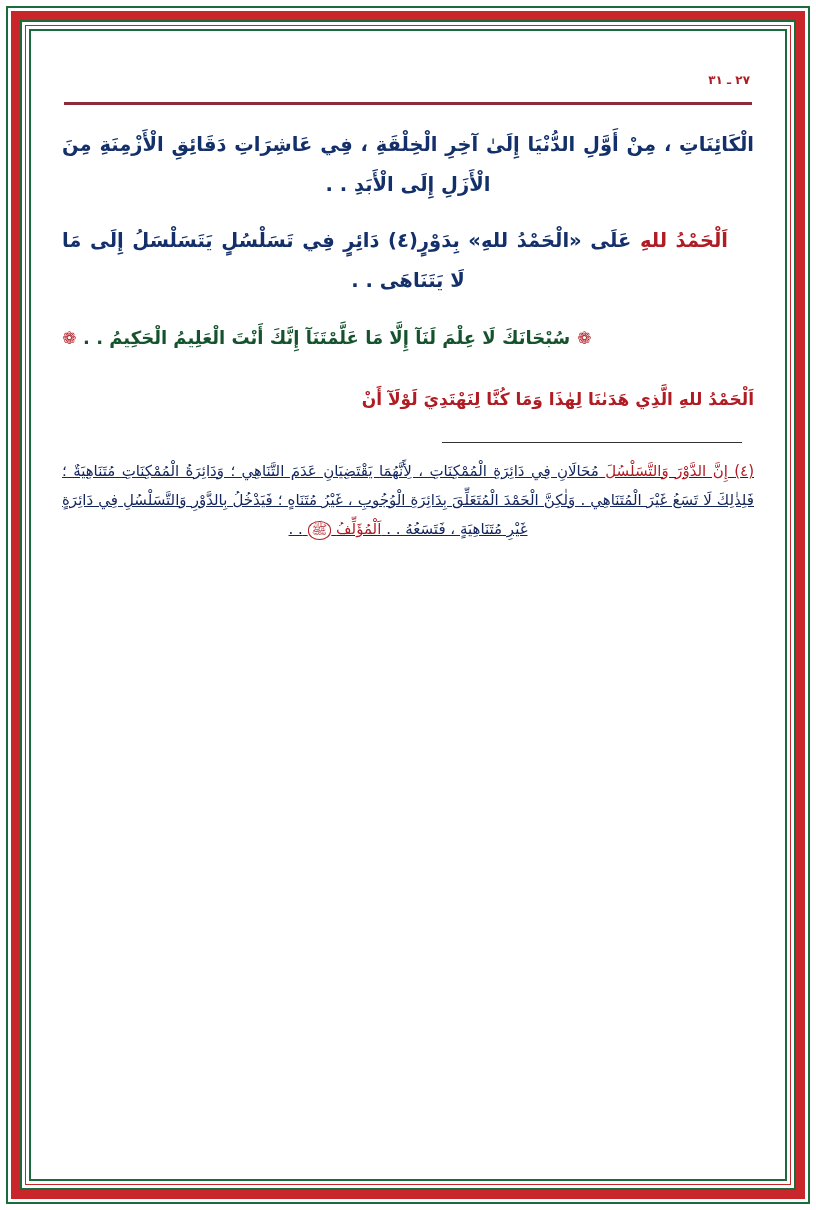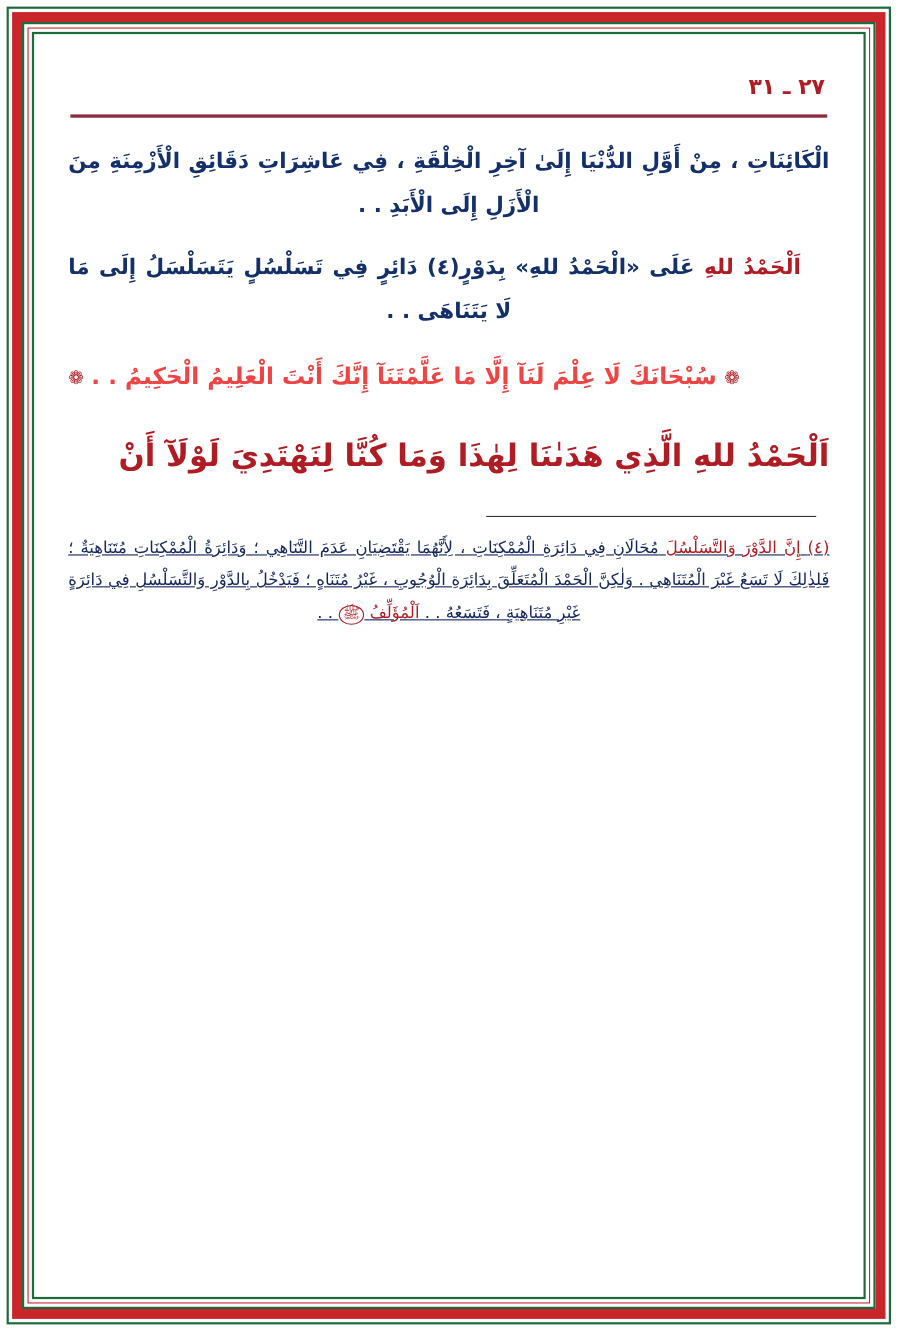--- a/index.html
+++ b/index.html
@@ -75,21 +75,21 @@
     color: #b01c23;
     font-weight: bold;
     direction: rtl;
     padding: 6px 4px 4px 4px;
   }
   .header-title {
     white-space: nowrap;
   }
   .header-point {
     white-space: nowrap;
-    font-size: 20px;
+    font-size: 12px;
     letter-spacing: 1px;
   }
   .header-pageno {
     margin-right: auto;
     color: #ffffff;
     font-size: 19px;
     white-space: nowrap;
   }
 
   .header-rule {
@@ -109,36 +109,36 @@
     font-weight: bold;
   }
   .para.indent {
     text-indent: 26px;
   }
   .red {
     color: #b01c23;
     margin-top: 32px;
   }
   .ayah {
-    color: #ef4444;
-    font-size: 21px;
+    color: #14532d;
+    font-size: 18px;
     letter-spacing: 0.5px;
   }
   .ornament {
     color: #b01c23;
     font-size: 17px;
   }
   .para.quote {
     text-align: justify;
     text-align-last: left;
     line-height: 2.2;
   }
   .para.hadith {
     color: #b01c23;
-    font-size: 28px;
+    font-size: 17px;
     text-align: justify;
     text-align-last: right;
     line-height: 2.0;
     margin-top: 22px;
   }
 
   .footnote-rule {
     width: 300px;
     height: 1px;
     background: #333333;

